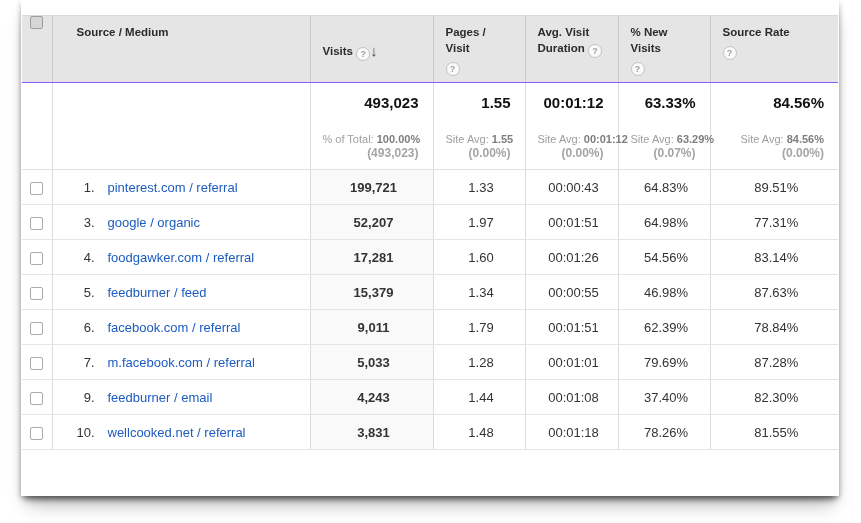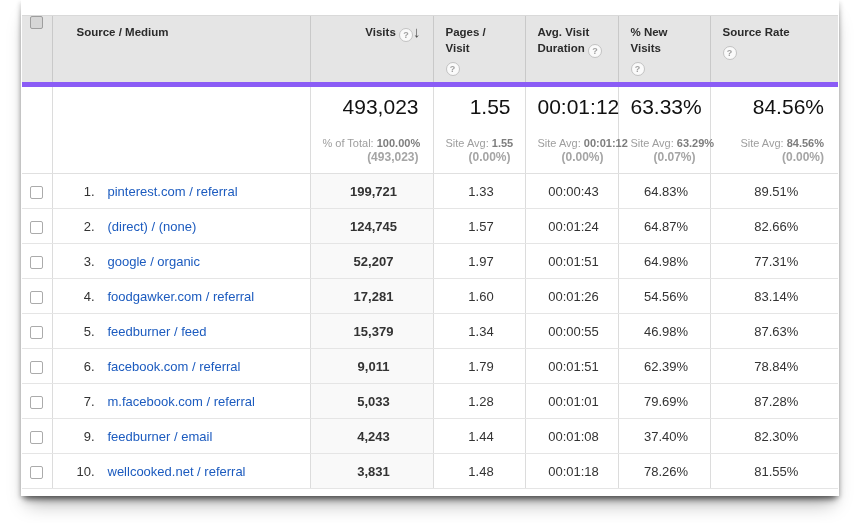--- a/index.html
+++ b/index.html
@@ -26,21 +26,21 @@
     left: 1px; top: 15px;
     width: 816px;
     border-collapse: collapse;
     table-layout: fixed;
     font-family: "Liberation Sans", sans-serif;
   }
   
   thead th {
     background: #e5e5e5;
     border-top: 1px solid #d9d9d9;
-    border-bottom: 5px solid #8b5cf6;
+    border-bottom: 1px solid #8b5cf6;
     height: 47px;
     padding: 8px 12px 6px 12px;
     vertical-align: top;
     text-align: left;
     font-size: 11.5px;
     font-weight: bold;
     color: #2b2b2b;
     cursor: pointer;
   }
   thead th + th { border-left: 1px solid #c9c9c9; }
@@ -55,22 +55,23 @@
     font-size: 9px;
     font-weight: bold;
     line-height: 12px;
     text-align: center;
     vertical-align: -2px;
     cursor: pointer;
   }
   .help-block { margin-top: 4px; }
   .visits-head-flex {
     display: flex;
-    justify-content: flex-end;
+    justify-content: flex-start;
     align-items: flex-start;
+    margin-top: 19px;
   }
   .sort-arrow {
     font-size: 15px;
     font-weight: bold;
     color: #4d4d4d;
     line-height: 16px;
     cursor: pointer;
   }
   
   .col-check { width: 30px; }
@@ -89,22 +90,22 @@
   tr.summary-row td {
     background: #ffffff;
     border-bottom: 1px solid #e0e0e0;
     padding: 10px 14px 9px 12px;
     vertical-align: top;
   }
   tr.summary-row td + td { border-left: 1px solid #dcdcdc; }
   .sum-value {
     display: block;
     text-align: right;
-    font-size: 21px;
-    font-weight: normal;
+    font-size: 15px;
+    font-weight: bold;
     color: #111111;
     line-height: 19px;
   }
   .sum-sub {
     display: block;
     text-align: right;
     font-size: 11px;
     color: #9e9e9e;
     line-height: 15px;
     margin-top: 20px;
@@ -242,33 +243,20 @@
     <td class="source-cell">
       <span class="rank">1.</span><a class="source-link">pinterest.com / referral</a>
     </td>
     <td class="num visits-cell">199,721</td>
     <td class="num">1.33</td>
     <td class="num">00:00:43</td>
     <td class="num">64.83%</td>
     <td class="num">89.51%</td>
   </tr>
 
-  <tr class="data-row">
-    <td class="check-cell">
-      <span class="checkbox"></span>
-    </td>
-    <td class="source-cell">
-      <span class="rank">2.</span><a class="source-link">(direct) / (none)</a>
-    </td>
-    <td class="num visits-cell">124,745</td>
-    <td class="num">1.57</td>
-    <td class="num">00:01:24</td>
-    <td class="num">64.87%</td>
-    <td class="num">82.66%</td>
-  </tr>
 
   <tr class="data-row">
     <td class="check-cell">
       <span class="checkbox"></span>
     </td>
     <td class="source-cell">
       <span class="rank">3.</span><a class="source-link">google / organic</a>
     </td>
     <td class="num visits-cell">52,207</td>
     <td class="num">1.97</td>

